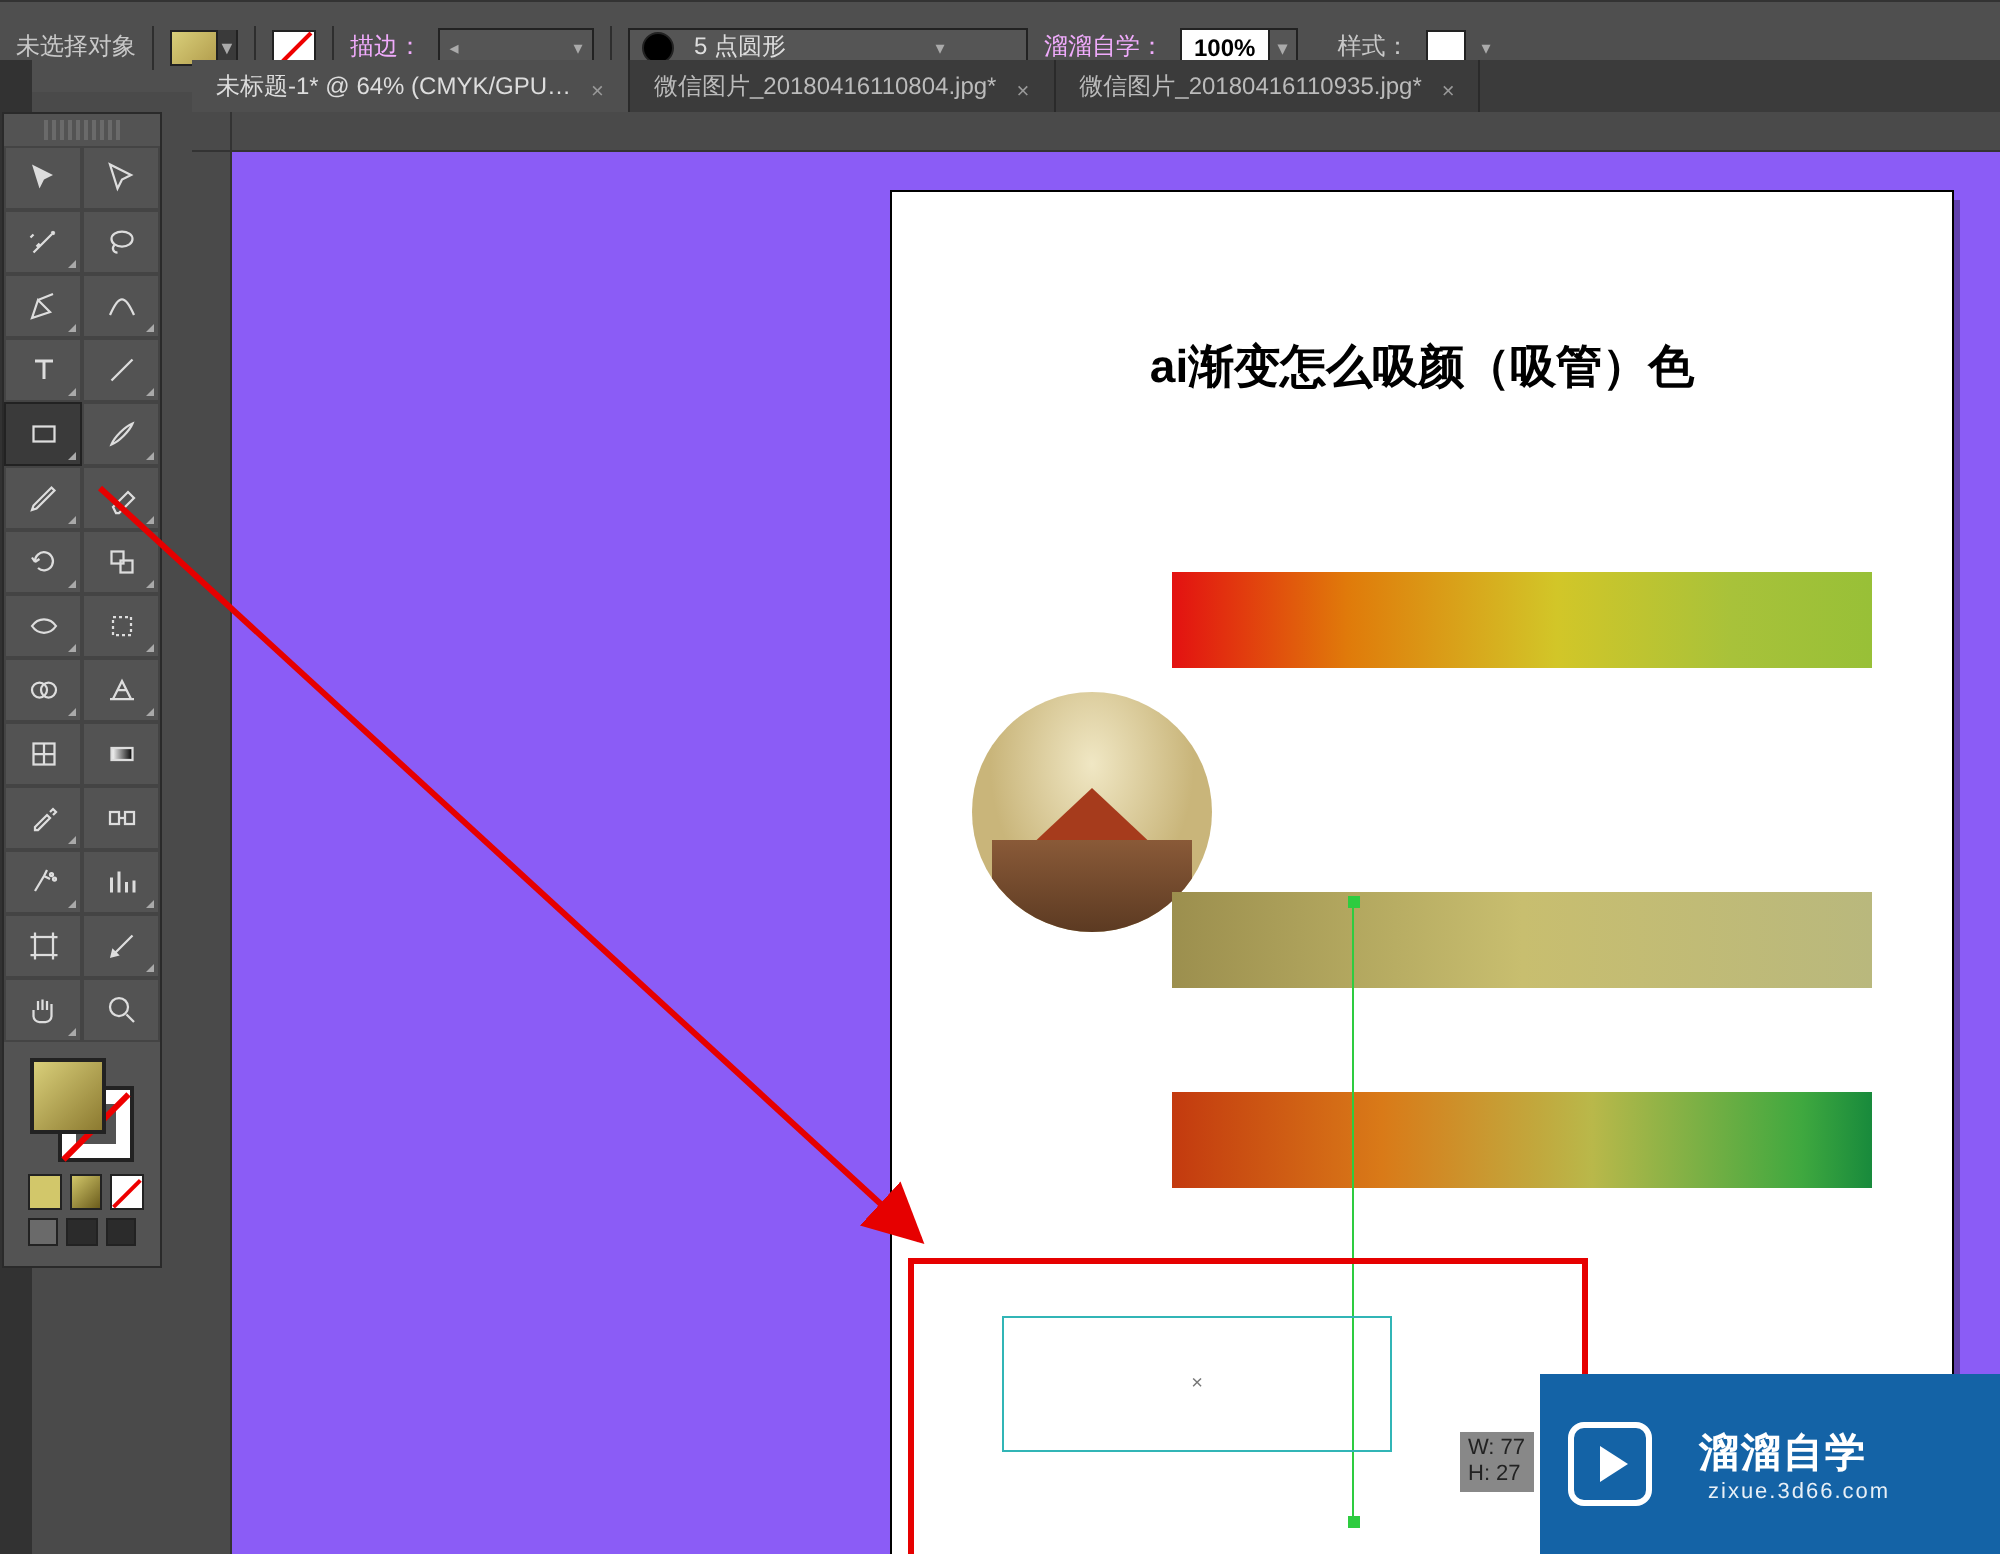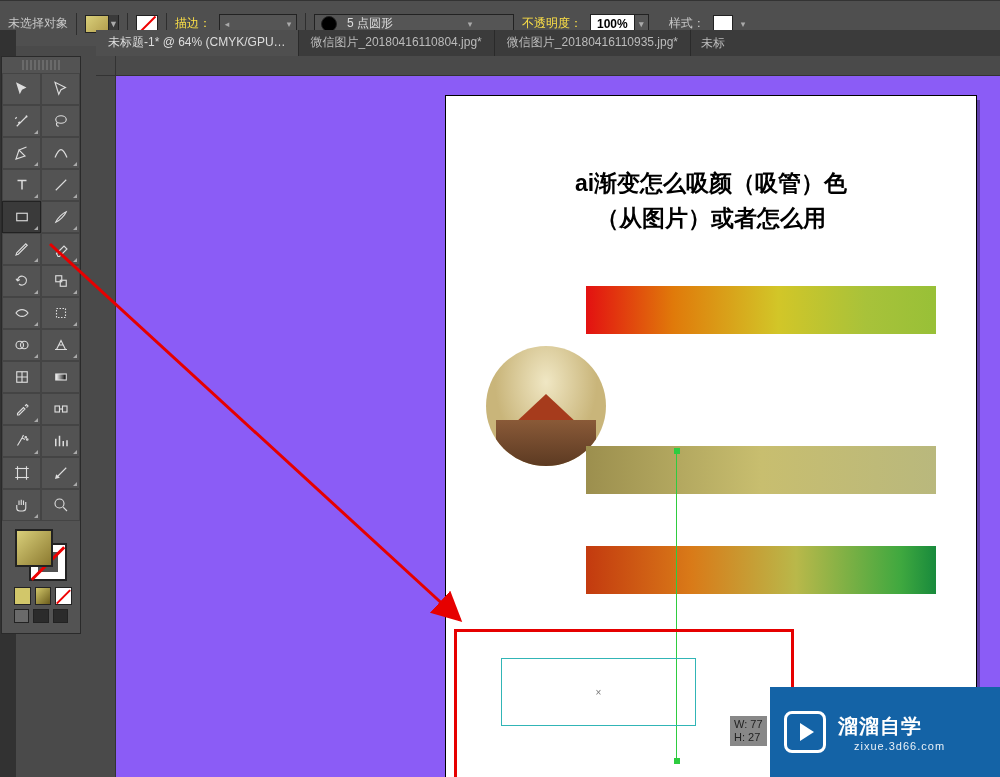--- a/index.html
+++ b/index.html
@@ -1,38 +1,38 @@
 <!DOCTYPE html>
 <html><head>
 <meta charset="utf-8">
 <style>
 * { margin: 0; padding: 0; box-sizing: border-box; font-family: "Microsoft YaHei", sans-serif; }
 html, body { width: 1000px; height: 777px; background: #4a4a4a; overflow: hidden; color: #ccc; font-size: 12px; }
 
 
 .options-bar { position: absolute; left: 0; top: 0; right: 0; height: 46px; background: #4f4f4f; display: flex; align-items: center; padding: 3px 8px; gap: 8px; border-top: 1px solid #333; }
 .opt-label { color: #c8c8c8; }
-.opt-label.accent { color: #fde047; }
+.opt-label.accent { color: #f0abfc; }
 .swatch { width: 34px; height: 18px; background: linear-gradient(135deg,#d9cf7a,#a89041); border: 1px solid #222; display:flex; align-items:center; justify-content:flex-end; }
 .swatch .caret { width:10px;height:18px;background:#3a3a3a;display:flex;align-items:center;justify-content:center;color:#aaa;font-size:9px;border-left:1px solid #222;}
 .swatch-none { width: 22px; height: 18px; background: #fff; border: 1px solid #222; position: relative; }
 .swatch-none::after { content:""; position:absolute; left:-2px; right:-2px; top:50%; border-top:2px solid #e00; transform: rotate(-45deg);}
 .sep { width: 1px; height: 22px; background: #2e2e2e; }
 .combo { display:flex; align-items:center; background:#555; border:1px solid #222; height:20px; }
 .combo input { background:transparent; border:none; color:#ddd; width:48px; text-align:right; padding:0 4px; font-size:12px; outline:none;}
 .combo .caret { width:14px;height:18px;display:flex;align-items:center;justify-content:center;color:#aaa;font-size:9px;}
 .round-swatch { width:16px;height:16px;border-radius:50%;background:#000;border:1px solid #222;}
 .opacity-box { background:#fff; color:#000; border:1px solid #222; height:20px; display:flex; align-items:center;font-weight:bold;}
 .opacity-box span { padding:0 6px; font-size:12px;}
 .opacity-box .caret{ width:14px;height:18px;background:#555;color:#aaa;display:flex;align-items:center;justify-content:center;font-size:9px;border-left:1px solid #222;}
 .style-swatch { width:20px;height:18px;background:#fff;border:1px solid #222;}
 
 
 .tabs-bar { position:absolute; left:96px; top:30px; right:0; height:26px; background:#3b3b3b; display:flex; align-items:stretch;}
-.tab { padding: 4px 12px; display:flex; align-items:flex-start; gap:10px; color:#bbb; font-size:12px; border-right:1px solid #2a2a2a; background:#3b3b3b;flex-direction:column; }
+.tab { padding: 4px 12px; display:flex; align-items:flex-end; gap:10px; color:#bbb; font-size:12px; border-right:1px solid #2a2a2a; background:#3b3b3b; }
 .tab.active { background:#4f4f4f; color:#ddd;}
 .tab .close { color:#999; font-size:11px; cursor:pointer;}
 .tabs-rest { flex:1; background:#3b3b3b; display:flex; align-items:center; padding-left:10px; color:#bbb;}
 
 
 .tool-side { position:absolute; left:0; top:30px; width:16px; bottom:0; background:#323232;}
 .toolbar { position:absolute; left:1px; top:56px; width:80px; background:#535353; border:1px solid #2a2a2a; }
 .grip { height:10px; background: repeating-linear-gradient(90deg,#6a6a6a 0 2px,#535353 2px 4px); margin:3px 20px;}
 .tool-grid { display:grid; grid-template-columns: 1fr 1fr; }
 .tool { height:32px; display:flex; align-items:center; justify-content:center; border:1px solid #444; background:#535353; color:#ddd; position:relative;}
@@ -74,21 +74,21 @@
 .draw-rect .cx { position:absolute; left:50%; top:50%; transform:translate(-50%,-50%); color:#777; font-size:10px;}
 .guide-v { position:absolute; top:355px; height:310px; left:230px; width:0; border-left:1px solid #2ecc40;}
 .guide-v::before,.guide-v::after{content:"";position:absolute;left:-3px;width:6px;height:6px;background:#2ecc40;}
 .guide-v::before{top:-3px;} .guide-v::after{bottom:-3px;}
 .measure { position:absolute; left:264px; top:620px; background:#888; color:#222; font-size:11px; padding:2px 4px; line-height:1.2; white-space:pre;margin-left:20px;}
 
 
 .watermark { position:absolute; right:0; bottom:0; width:230px; height:90px; background:#1463a6; display:flex; align-items:center; gap:12px; padding:0 14px; color:#fff;}
 .wm-logo { width:42px;height:42px;border:3px solid #fff;border-radius:8px;display:flex;align-items:center;justify-content:center;}
 .wm-logo::before{content:"";width:0;height:0;border-left:14px solid #fff;border-top:9px solid transparent;border-bottom:9px solid transparent;margin-left:4px;}
-.wm-text { display:flex; flex-direction:column;}
+.wm-text { display:flex; flex-direction:column;text-align:center;}
 .wm-text .t1{font-size:20px;font-weight:700;letter-spacing:1px;}
 .wm-text .t2{font-size:11px;opacity:.9;letter-spacing:1px;margin-left:16px;}
 
 
 .arrow-svg { position:absolute; left:0; top:0; pointer-events:none;}
 </style>
 </head>
 <body>
 
 <div class="options-bar">
@@ -105,21 +105,21 @@
     <span class="caret">◂</span>
     <input value="" style="">
     <span class="caret">▾</span>
   </div>
   <div class="sep"></div>
   <div class="combo" style="width:200px">
     <div class="round-swatch" style="margin:0 6px"></div>
     <input style="width: 120px; text-align: left;" value="5 点圆形">
     <span class="caret">▾</span>
   </div>
-  <span class="opt-label accent">不透明度：</span>
+  <span class="opt-label accent">溜溜自学：</span>
   <div class="opacity-box">
     <span>100%</span>
     <div class="caret">▾</div>
   </div>
   <span class="opt-label" style="margin-left:12px">样式：</span>
   <div class="style-swatch"></div>
   <span class="caret" style="color:#aaa;font-size:9px">▾</span>
 </div>
 
 <div class="tabs-bar">
@@ -128,21 +128,20 @@
     <span class="close">×</span>
   </div>
   <div class="tab">
     <span>微信图片_20180416110804.jpg*</span>
     <span class="close">×</span>
   </div>
   <div class="tab">
     <span>微信图片_20180416110935.jpg*</span>
     <span class="close">×</span>
   </div>
-  <div class="tabs-rest">未标</div>
 </div>
 
 <div class="tool-side"></div>
 
 <div class="toolbar">
   <div class="grip"></div>
   <div class="tool-grid">
     <div class="tool">
         <svg viewBox="0 0 24 24">
           <path d="M4 3l5 16 3-6 6-3z" fill="#ddd" stroke="none"></path>
@@ -339,21 +338,20 @@
 </div>
 
 <div class="canvas-wrap">
   <div class="ruler-corner"></div>
   <div class="rulers-h"></div>
   <div class="rulers-v"></div>
 
   <div class="artboard">
     <div class="art-title">
       <span>ai渐变怎么吸颜（吸管）色</span><br>
-      <span>（从图片）或者怎么用</span>
     </div>
     <div class="grad-bar grad1"></div>
     <div class="circ">
       <div class="roof"></div>
       <div class="wall"></div>
     </div>
     <div class="grad-bar grad2"></div>
     <div class="grad-bar grad3"></div>
     <div class="guide-v"></div>
 

